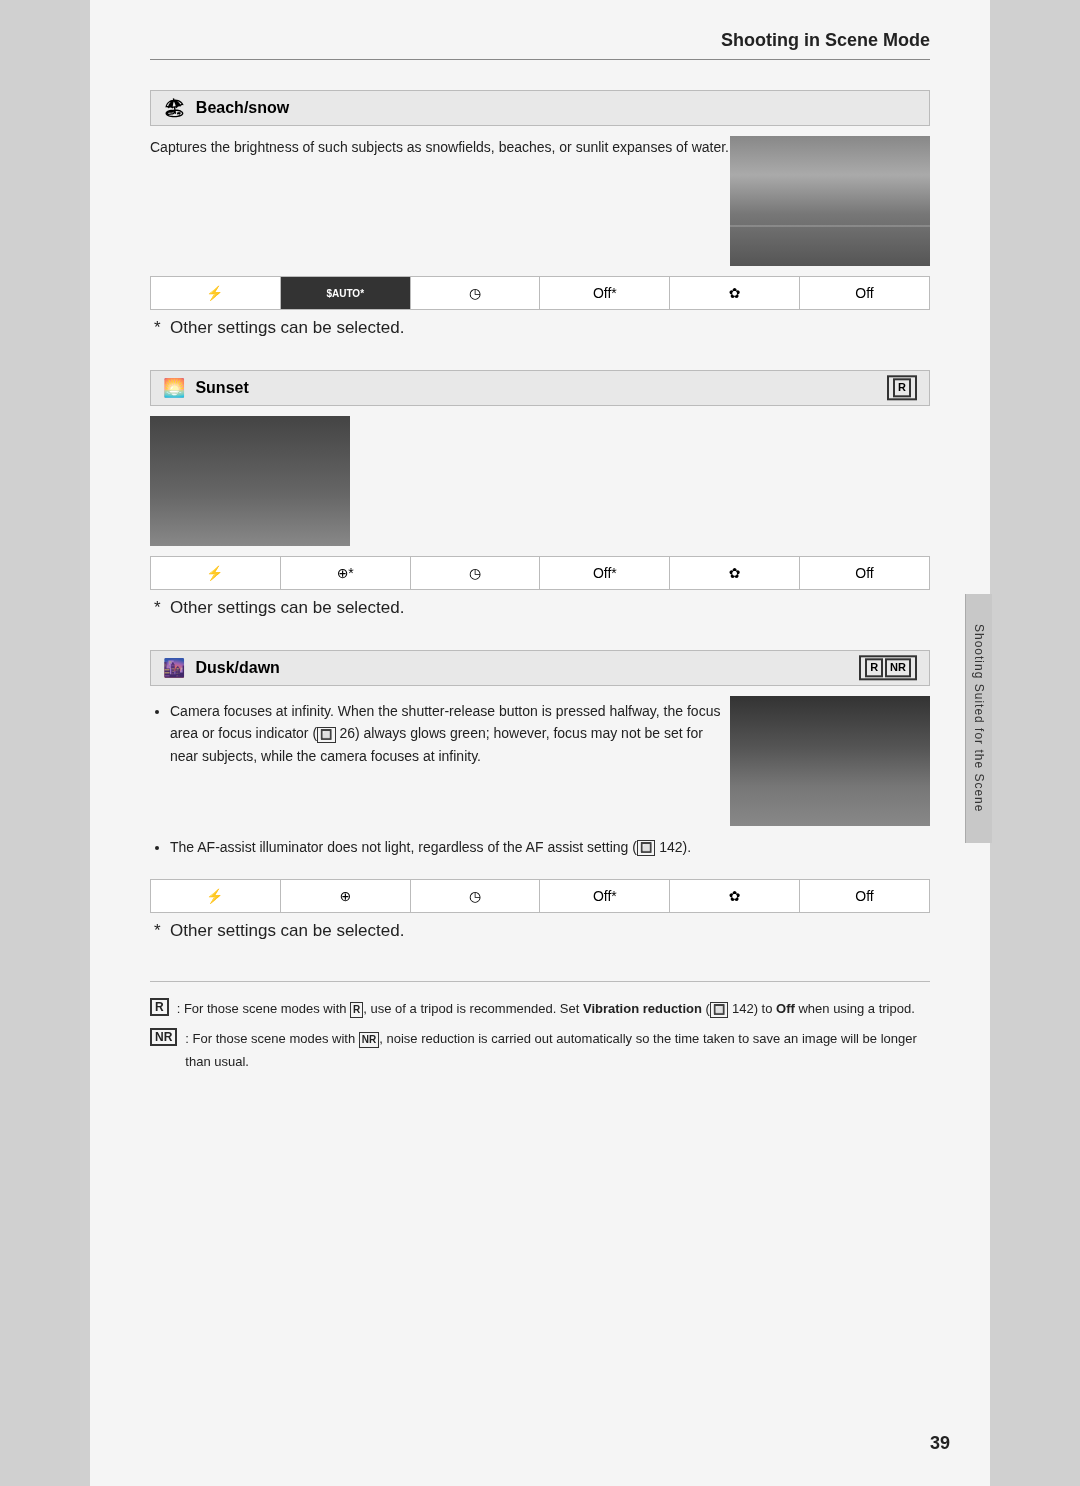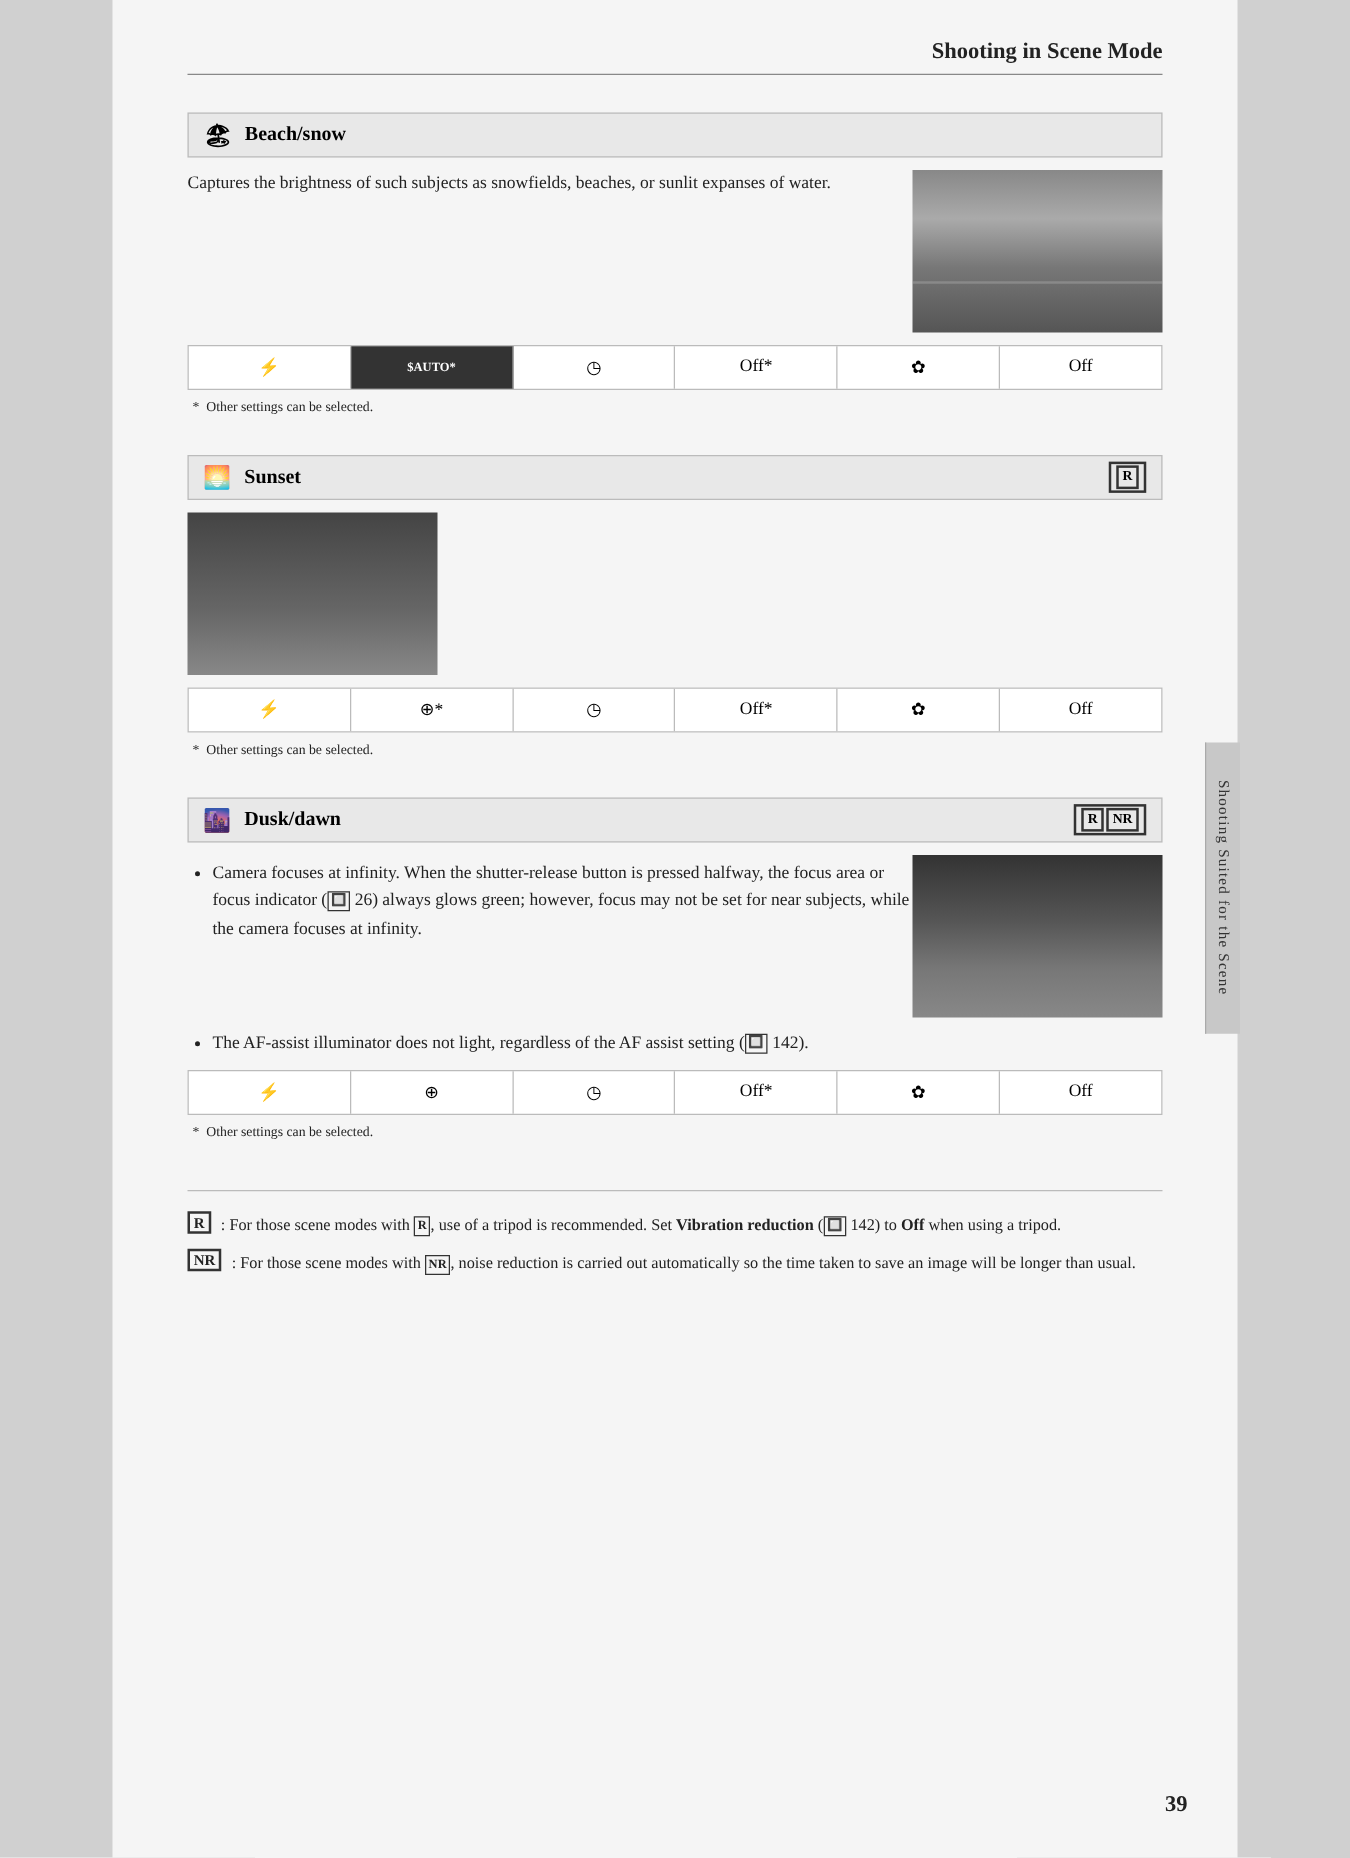--- a/index.html
+++ b/index.html
@@ -12,21 +12,20 @@
       justify-content: center;
       align-items: flex-start;
     }
     .page {
       background: #f5f5f5;
       width: 900px;
       min-height: 1486px;
       margin: 0 auto;
       padding: 30px 60px 32px 60px;
       position: relative;
-      font-family: Liberation Serif, serif;
     }
     .page-header {
       text-align: right;
       font-size: 18px;
       font-weight: bold;
       color: #222;
       border-bottom: 1px solid #888;
       padding-bottom: 8px;
       margin-bottom: 30px;
     }
@@ -127,21 +126,21 @@
     .settings-cell:last-child {
       border-right: none;
     }
     .settings-cell.dark {
       background: #333;
       color: #fff;
       font-weight: bold;
       font-size: 10px;
     }
     .asterisk-note {
-      font-size: 11px;
+      font-size: 17px;
       color: #222;
       margin-bottom: 4px;
       padding-left: 4px;
     }
     .footnote-area {
       margin-top: 40px;
       border-top: 1px solid #bbb;
       padding-top: 16px;
       font-size: 13px;
       line-height: 1.7;
@@ -283,21 +282,21 @@
       </div>
     </div>
     <div class="content-area">
       <div class="text-content">
         <ul>
           <li>Camera focuses at infinity. When the shutter-release button is pressed halfway, the focus area or focus indicator (<span class="inline-icon">🔲</span> 26) always glows green; however, focus may not be set for near subjects, while the camera focuses at infinity.</li>
         </ul>
       </div>
       <div class="thumb thumb-dusk"></div>
     </div>
-    <div class="text-content" style="margin-bottom: 10px;">
+    <div class="text-content" style="margin-bottom: 21px;">
       <ul>
         <li>The AF-assist illuminator does not light, regardless of the AF assist setting (<span class="inline-icon">🔲</span> 142).</li>
       </ul>
     </div>
     <div class="settings-row">
       <div class="settings-cell">
         <span>⚡</span>
       </div>
       <div class="settings-cell">
         <span>⊕</span>

